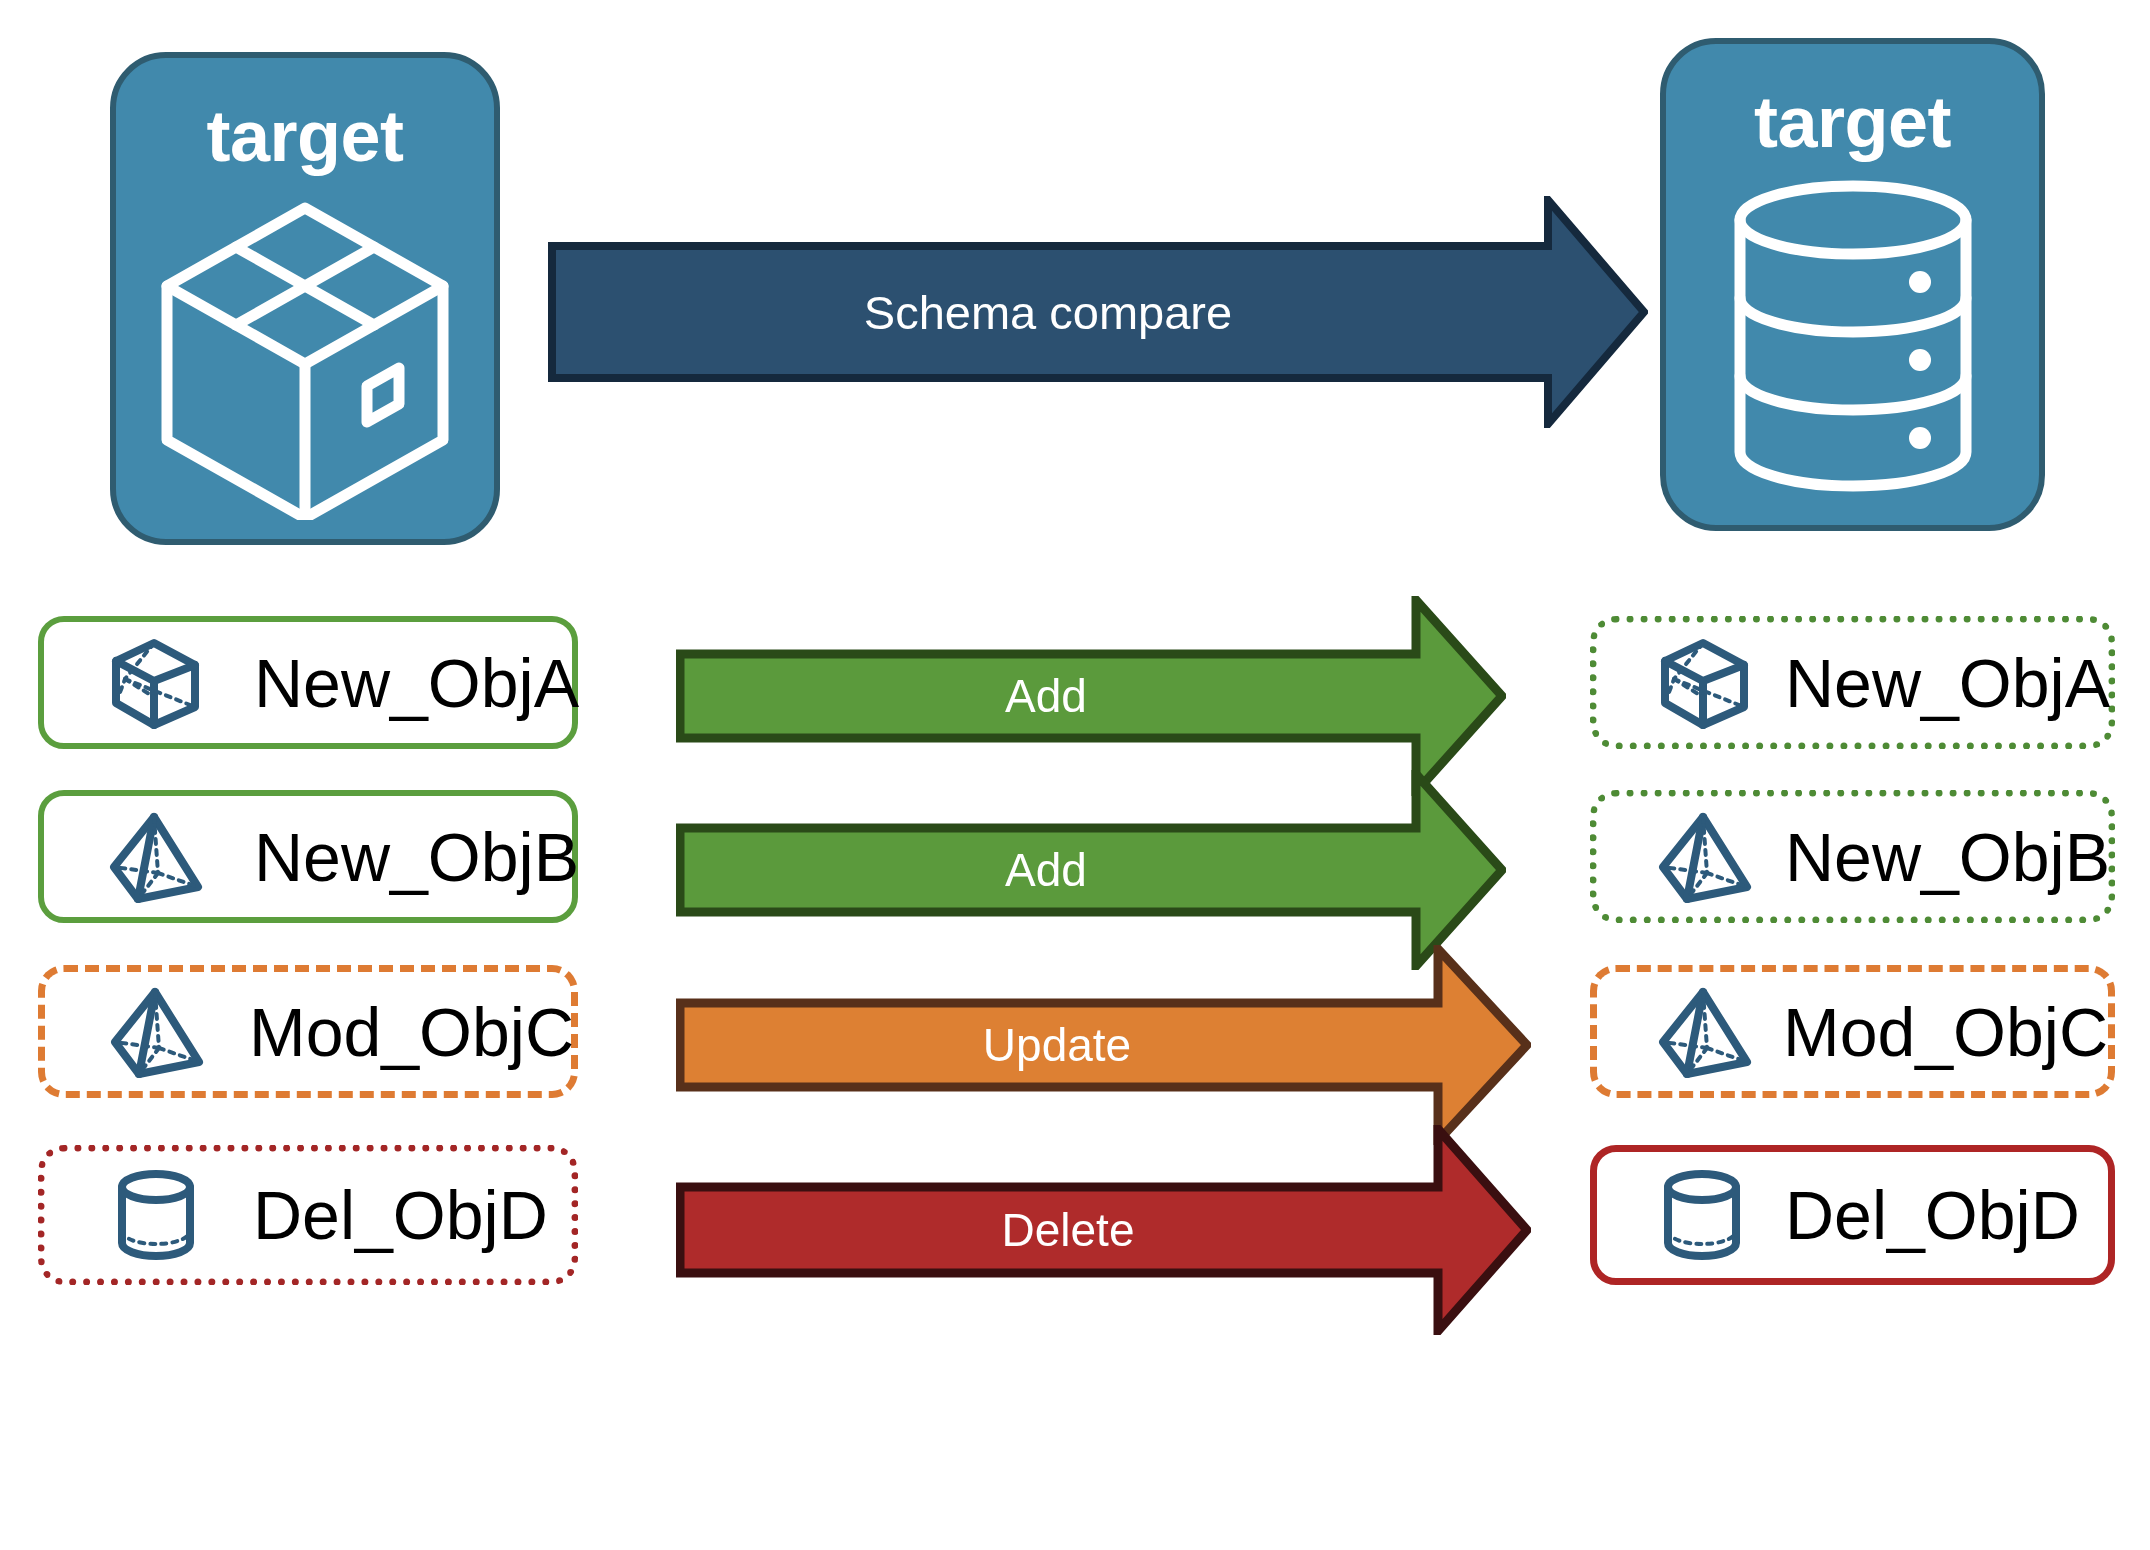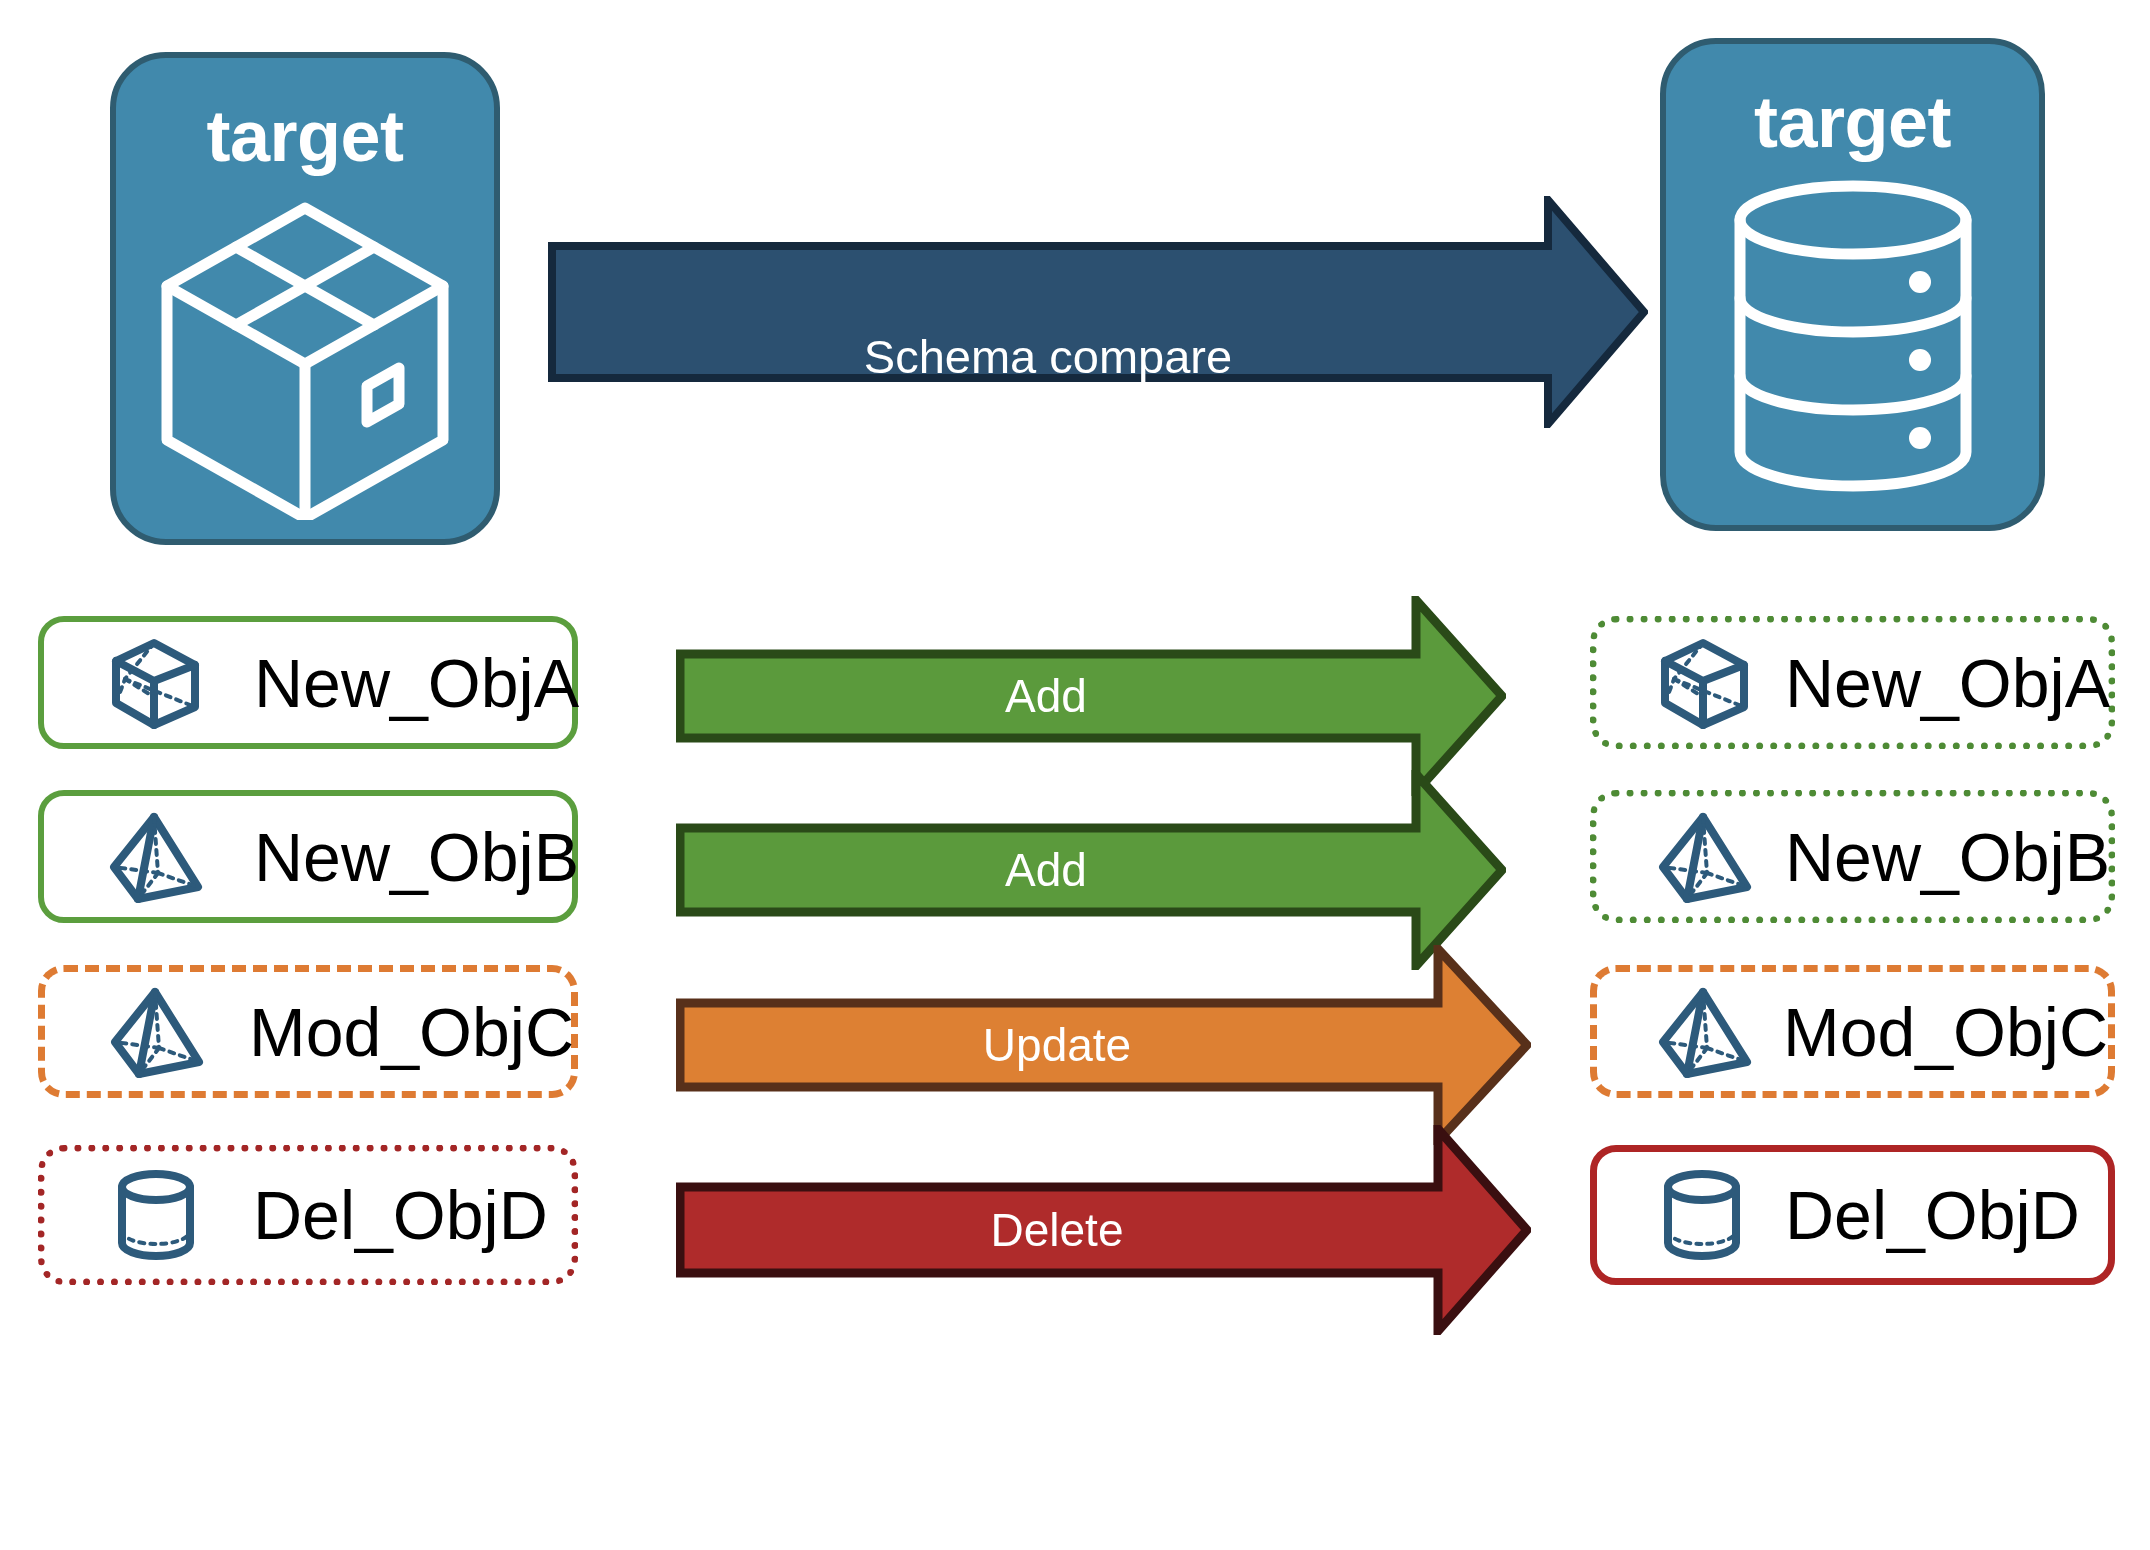--- a/index.html
+++ b/index.html
@@ -65,21 +65,21 @@
           <polygon points="212,196 244,178 244,214 212,232"></polygon>
         </g>
       </svg>
     </div>
   </div>
 
   <div id="schema-arrow">
     <svg width="1100" height="232" viewBox="0 0 1100 232" style="position:absolute;left:0;top:0;">
       <polygon points="4,50 1000,50 1000,4 1096,116 1000,228 1000,182 4,182" fill="#2C5070" stroke="#15293D" stroke-width="8" stroke-linejoin="miter"></polygon>
     </svg>
-    <div class="arrow-label" style="left:0;width:1000px;margin-top:44px;">Schema compare</div>
+    <div class="arrow-label" style="left:0;width:1000px;">Schema compare</div>
   </div>
 
   <div class="endpoint" id="target-card" style="background:#4189AC;border:6px solid #2F5C70;">
     <div class="endpoint-title">target</div>
     <div class="endpoint-icon">
       <svg width="250" height="320" viewBox="0 0 250 320">
         <g fill="none" stroke="#ffffff" stroke-width="11" stroke-linejoin="round" stroke-linecap="round">
           <ellipse cx="125" cy="44" rx="113" ry="34"></ellipse>
           <path d="M12,44 L12,276 A113,34 0 0 0 238,276 L238,44"></path>
           <path d="M12,122 A113,34 0 0 0 238,122"></path>
@@ -231,21 +231,21 @@
         <path d="M9,64 A34,13 0 0 0 77,64" fill="none" stroke="#2D5A7B" stroke-width="4" stroke-dasharray="5 6" stroke-linecap="round"></path>
       </svg>
     </div>
     <div class="obj-label" style="margin-left:54px;">Del_ObjD</div>
   </div>
 
   <div class="row-arrow" style="left:676px;top:1125px;width:855px;height:210px;">
     <svg width="855" height="210" viewBox="0 0 855 210" style="position:absolute;left:0;top:0;">
       <polygon points="4,62 762,62 762,4 851,105 762,206 762,148 4,148" fill="#AF2B2B" stroke="#3A0F10" stroke-width="9" stroke-linejoin="miter"></polygon>
     </svg>
-    <div class="arrow-label" style="left:0;width:762px;text-align:center;">Delete</div>
+    <div class="arrow-label" style="left:11px;width:762px;text-align:center;">Delete</div>
   </div>
 
   <div class="obj-box col-right bd-red-solid" style="top:1145px;height:140px;">
     <div class="obj-icon" style="margin-left:62px;">
       <svg width="86" height="96" viewBox="0 0 86 96">
         <g fill="none" stroke="#2D5A7B" stroke-width="8" stroke-linejoin="round" stroke-linecap="round">
           <ellipse cx="43" cy="20" rx="34" ry="13"></ellipse>
           <path d="M9,20 L9,76 A34,13 0 0 0 77,76 L77,20"></path>
         </g>
         <path d="M9,64 A34,13 0 0 0 77,64" fill="none" stroke="#2D5A7B" stroke-width="4" stroke-dasharray="5 6" stroke-linecap="round"></path>

